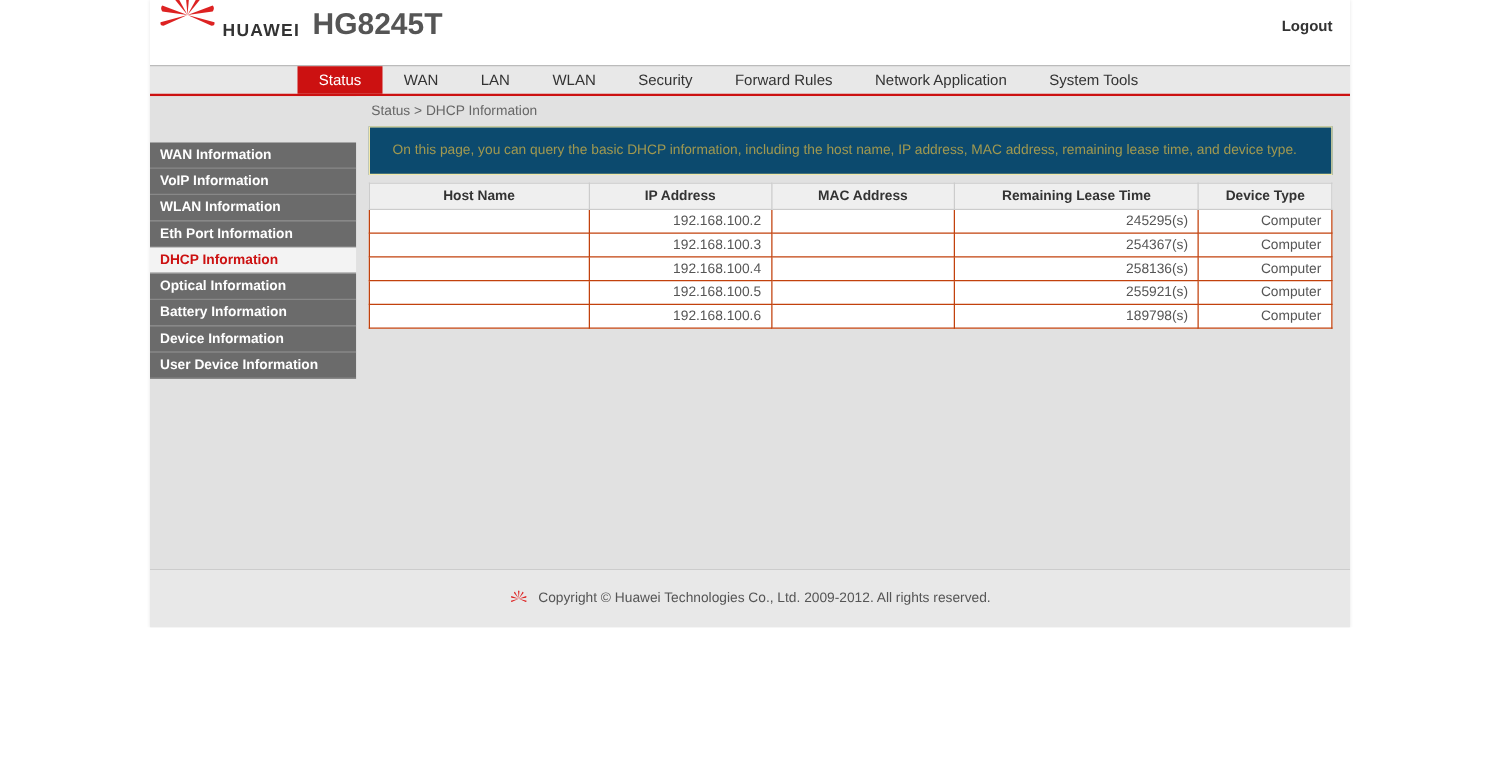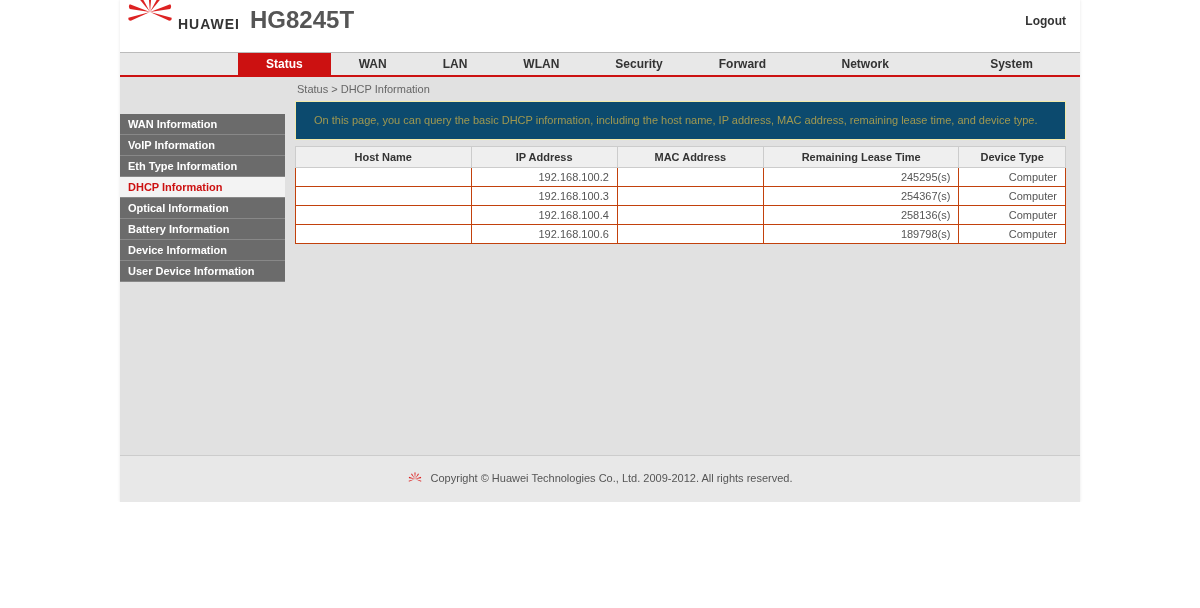--- a/index.html
+++ b/index.html
@@ -61,24 +61,24 @@
 .topnav {
   height: 22px;
   background: #e8e8e8;
   border-top: 1px solid #bbb;
   border-bottom: 2px solid #c11;
   display: flex;
   align-items: stretch;
   padding-left: 118px;
 }
 .topnav-item {
-  padding: 0 28px;
+  padding: 0 17px;
   line-height: 22px;
   font-size: 12px;
-  font-weight: bold;
+  font-weight: normal;
   color: #333;
   cursor: pointer;
 }
 .topnav-item.active {
   background: #c11;
   color: #fff;
 }
 .body {
   display: flex;
   min-height: 378px;
@@ -192,21 +192,22 @@
       <div class="topnav-item">Security</div>
       <div class="topnav-item">Forward Rules</div>
       <div class="topnav-item">Network Application</div>
       <div class="topnav-item">System Tools</div>
     </div>
 
   <div class="body">
     <div class="sidebar" id="sidebar">
         <div class="side-item">WAN Information</div>
         <div class="side-item">VoIP Information</div>
-        <div class="side-item">Eth Type Information</div>
+        <div class="side-item">WLAN Information</div>
+        <div class="side-item">Eth Port Information</div>
         <div class="side-item selected">DHCP Information</div>
         <div class="side-item">Optical Information</div>
         <div class="side-item">Battery Information</div>
         <div class="side-item">Device Information</div>
         <div class="side-item">User Device Information</div>
       </div>
 
     <div class="main">
       <div class="breadcrumb">Status &gt; DHCP Information</div>
       <div class="infobox">On this page, you can query the basic DHCP information, including the host name, IP address, MAC address, remaining lease time, and device type.</div>
@@ -234,20 +235,27 @@
               <td style="width: 130px;">192.168.100.3</td>
               <td style="width: 130px;"></td>
               <td style="width: 180px;">254367(s)</td>
               <td style="width: 90px;">Computer</td>
             </tr>
             <tr>
               <td style="width: 160px;"></td>
               <td style="width: 130px;">192.168.100.4</td>
               <td style="width: 130px;"></td>
               <td style="width: 180px;">258136(s)</td>
+              <td style="width: 90px;">Computer</td>
+            </tr>
+            <tr>
+              <td style="width: 160px;"></td>
+              <td style="width: 130px;">192.168.100.5</td>
+              <td style="width: 130px;"></td>
+              <td style="width: 180px;">255921(s)</td>
               <td style="width: 90px;">Computer</td>
             </tr>
             <tr>
               <td style="width: 160px;"></td>
               <td style="width: 130px;">192.168.100.6</td>
               <td style="width: 130px;"></td>
               <td style="width: 180px;">189798(s)</td>
               <td style="width: 90px;">Computer</td>
             </tr>
           </tbody>

